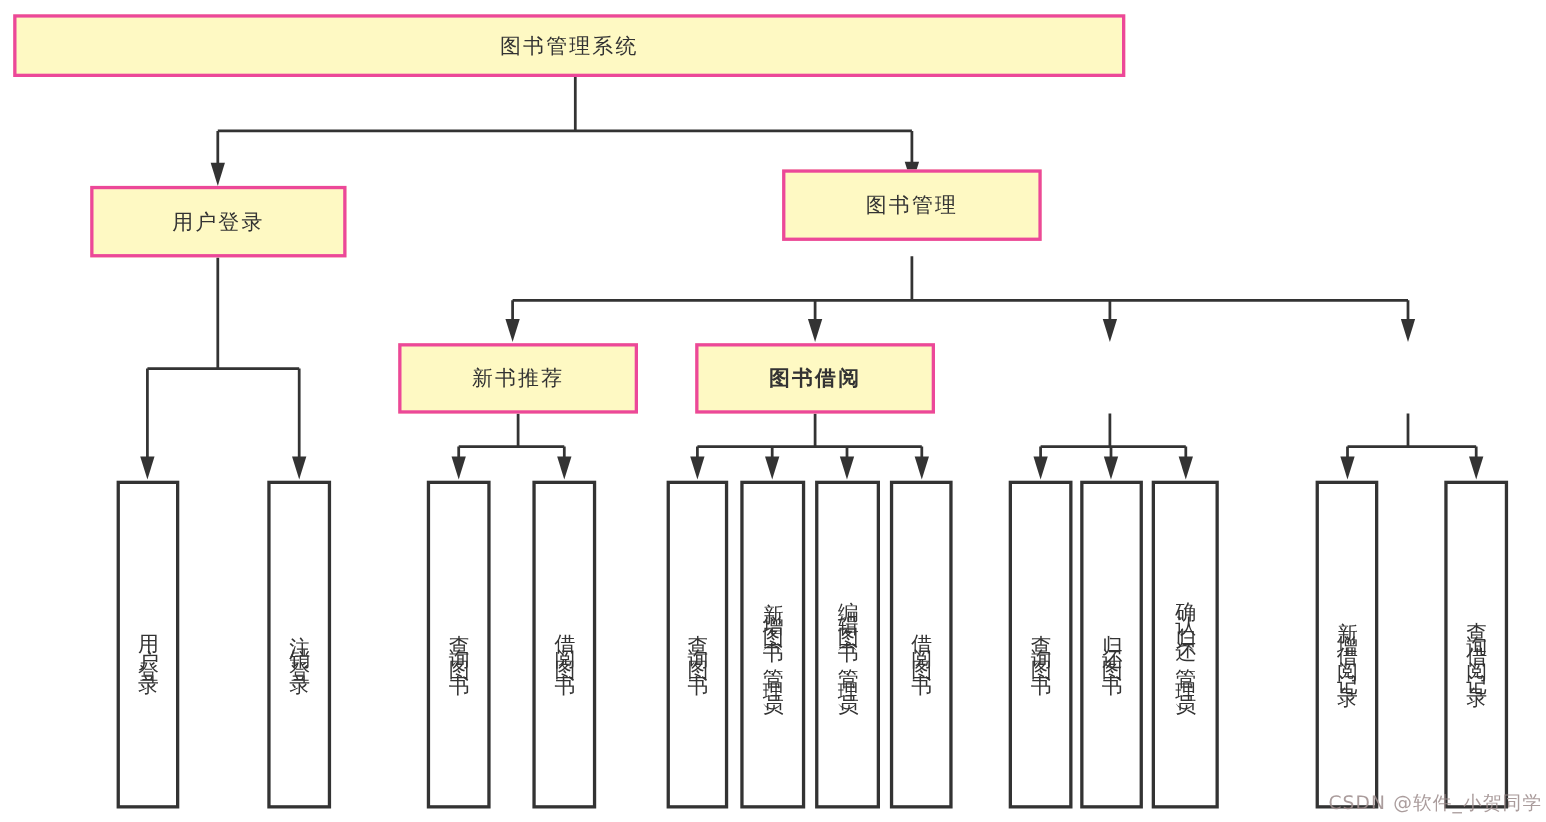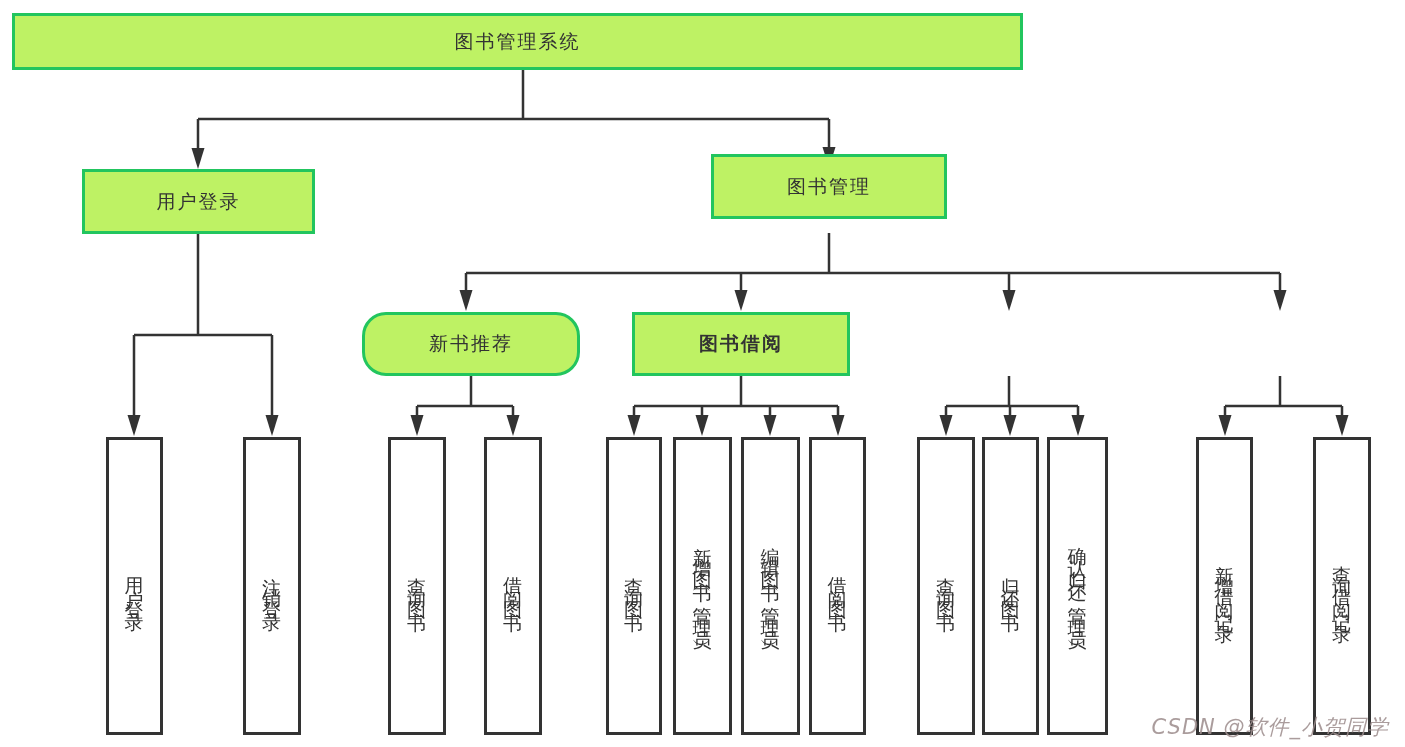--- a/index.html
+++ b/index.html
@@ -7,22 +7,22 @@
     position:relative;
     width:1405px;height:747px;
     background:#ffffff;
     font-family:"DejaVu Sans","Liberation Sans",sans-serif;
     overflow:hidden;
   }
   #wires{position:absolute;left:0;top:0;width:1405px;height:747px;}
   .hnode{
     position:absolute;
     box-sizing:border-box;
-    border:3px solid #22c55e;
-    background:#bef264;
+    border:3px solid #ec4899;
+    background:#fef9c3;
     display:flex;align-items:center;justify-content:center;
     font-size:19px;color:#333333;letter-spacing:2px;
     white-space:nowrap;
   }
   .vnode{
     position:absolute;
     box-sizing:border-box;
     border:3px solid #333333;
     background:#ffffff;
     top:437px;height:298px;
@@ -35,46 +35,45 @@
     letter-spacing:12px;
     line-height:1;
     white-space:nowrap;
   }
   
   .n-root{left:12px;top:13px;width:1011px;height:57px;}
   
   .n-user-login{left:82px;top:169px;width:233px;height:65px;}
   .n-book-mgmt{left:711px;top:154px;width:236px;height:65px;}
   
-  .n-new-rec{left:362px;top:312px;width:218px;height:64px;border-radius:24px;}
+  .n-new-rec{left:362px;top:312px;width:218px;height:64px;}
   .n-borrow{left:632px;top:312px;width:218px;height:64px;font-weight:bold;}
   .n-current{left:900px;top:312px;width:218px;height:64px;}
   .n-records{left:1171px;top:312px;width:218px;height:64px;}
   
   .l-user-login{left:106px;width:57px;}
   .l-logout{left:243px;width:58px;}
   .l-query-a{left:388px;width:58px;}
   .l-borrow-a{left:484px;width:58px;}
   .l-query-b{left:606px;width:56px;}
   .l-add-book{left:673px;width:59px;}
   .l-edit-book{left:741px;width:59px;}
   .l-borrow-b{left:809px;width:57px;}
   .l-query-c{left:917px;width:58px;}
   .l-return{left:982px;width:57px;}
   .l-confirm{left:1047px;width:61px;}
   .l-add-rec{left:1196px;width:57px;}
   .l-query-rec{left:1313px;width:58px;}
   #watermark{
     position:absolute;
-    right:16px;bottom:6px;
-    font-size:21px;
+    right:3px;bottom:6px;
+    font-size:17px;
     color:rgba(158,142,142,0.88);
     letter-spacing:1px;
     white-space:nowrap;
-    font-style:italic;
   }
 </style>
 </head>
 <body>
 
 <div id="stage">
 
   <svg id="wires" viewBox="0 0 1405 747" xmlns="http://www.w3.org/2000/svg">
     <g stroke="#333333" stroke-width="2.5" fill="none">
 

